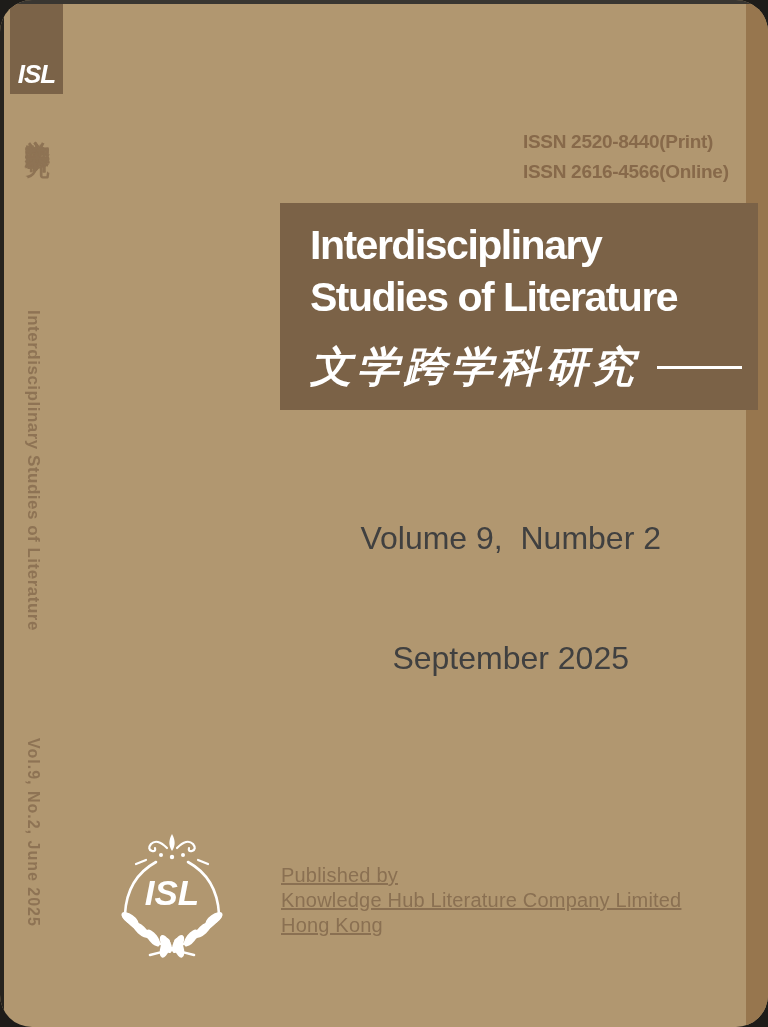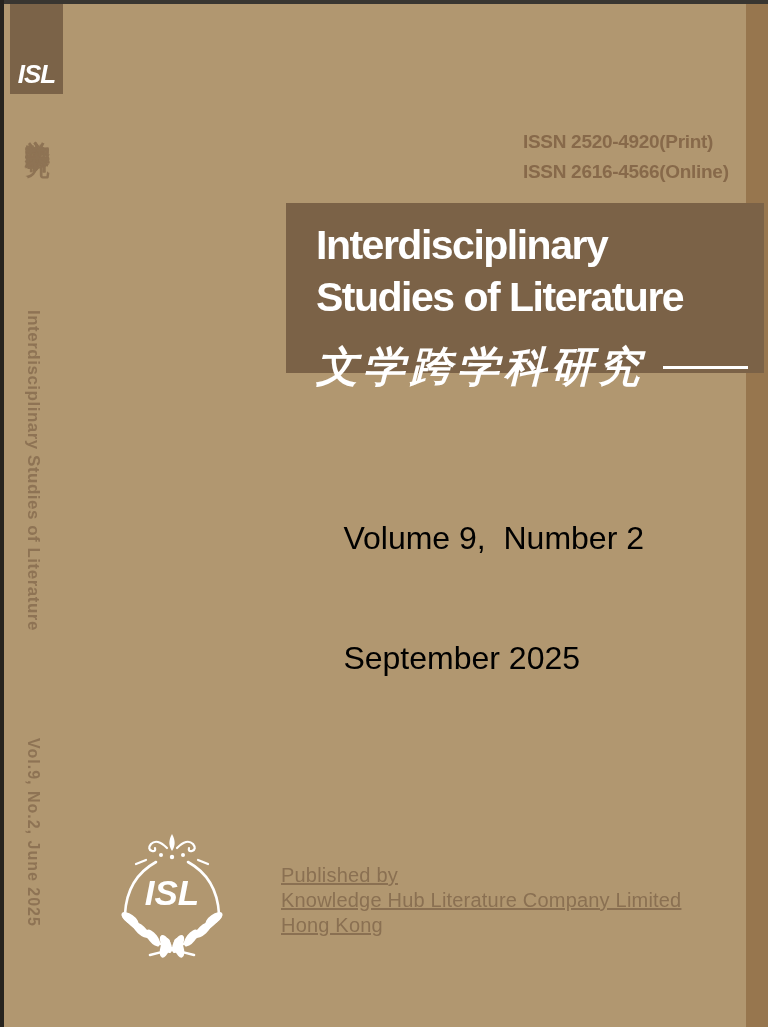--- a/index.html
+++ b/index.html
@@ -3,20 +3,21 @@
 <meta charset="utf-8">
 <style>
   html, body { margin: 0; padding: 0; background: #1e1c19; }
   .cover {
     position: relative;
     width: 768px;
     height: 1027px;
     background: #b19770;
     overflow: hidden;
     font-family: "Liberation Sans", sans-serif;
+    border-radius: 32px;
   }
   .border-top   { position: absolute; left: 0; top: 0; width: 768px; height: 4px; background: #393631; }
   .border-left  { position: absolute; left: 0; top: 0; width: 4px; height: 1027px; background: #26231e; }
   .edge-strip   { position: absolute; left: 746px; top: 4px; width: 22px; height: 1023px; background: #97764e; z-index: 1; }
 
   
   .isl-box {
     position: absolute; left: 10px; top: 4px; width: 53px; height: 90px;
     background: #7b6348; box-sizing: border-box;
     display: flex; align-items: flex-end; justify-content: center; padding-bottom: 4px;
@@ -44,39 +45,39 @@
 
   
   .issn {
     position: absolute; left: 523px; top: 127px;
     font-size: 19px; font-weight: bold; letter-spacing: -0.3px;
     color: #87694a; line-height: 30px; z-index: 2;
   }
 
   
   .banner {
-    position: absolute; left: 286px; top: 203px; width: 478px; height: 170px;
+    position: absolute; left: 280px; top: 203px; width: 478px; height: 207px;
     background: #7b6247; box-sizing: border-box;
     padding: 16px 16px 0 30px; z-index: 3;
   }
   .banner-title {
     color: #ffffff; font-size: 41px; font-weight: bold;
     line-height: 52px; letter-spacing: -1.5px;
   }
   .banner-cn-row { display: flex; align-items: center; margin-top: 16px; }
   .banner-cn {
     color: #ffffff; font-size: 42px; font-weight: bold; font-style: italic;
     letter-spacing: 5px; font-family: "DejaVu Serif", serif; white-space: nowrap;
   }
   .banner-rule { flex: 1 1 auto; height: 3px; background: #ffffff; margin-left: 18px; }
 
   
   .volume-block {
-    position: absolute; right: 124px; top: 438px;
-    text-align: left; color: #000000;
+    position: absolute; right: 107px; top: 438px;
+    text-align: center; color: #404040;
     font-size: 32px; line-height: 40px; white-space: pre; z-index: 2;
   }
 
   
   .publisher-logo { position: absolute; left: 112px; top: 831px; z-index: 2; }
   .publisher-text {
     position: absolute; left: 281px; top: 863px;
     color: #8a7052; font-size: 20px; line-height: 25px; letter-spacing: 0.2px; z-index: 2; text-decoration: underline;
   }
 </style>
@@ -90,21 +91,21 @@
   <div class="border-left"></div>
 
   <div class="isl-box">
     <span>ISL</span>
   </div>
   <div class="spine-cn">文学跨学科研究</div>
   <div class="spine-en">Interdisciplinary Studies of Literature</div>
   <div class="spine-vol">Vol.9, No.2, June 2025</div>
 
   <div class="issn">
-    <div>ISSN 2520-4920(Print)</div>
+    <div>ISSN 2520-8440(Print)</div>
     <div>ISSN 2616-4566(Online)</div>
   </div>
 
   <div class="banner">
     <div class="banner-title">
       <div>Interdisciplinary</div>
       <div>Studies of Literature</div>
     </div>
     <div class="banner-cn-row">
       <span class="banner-cn">文学跨学科研究</span>

